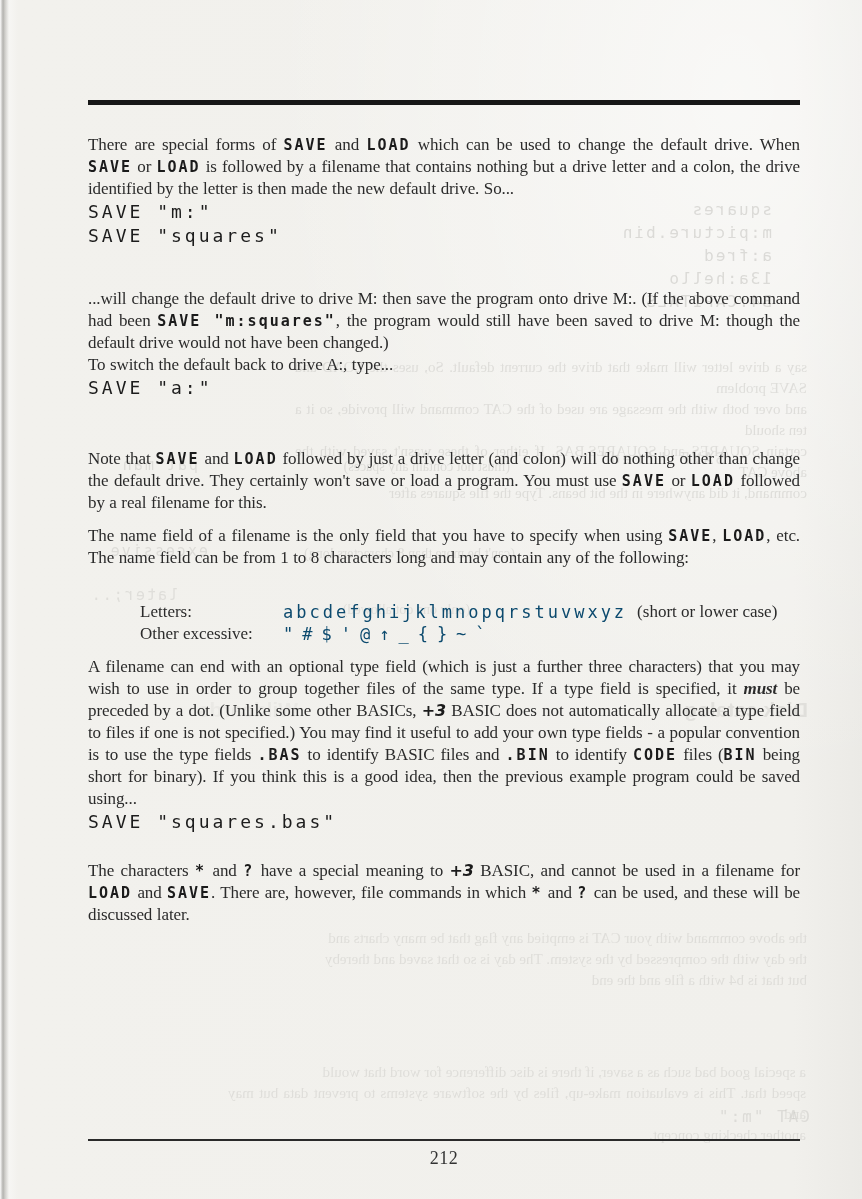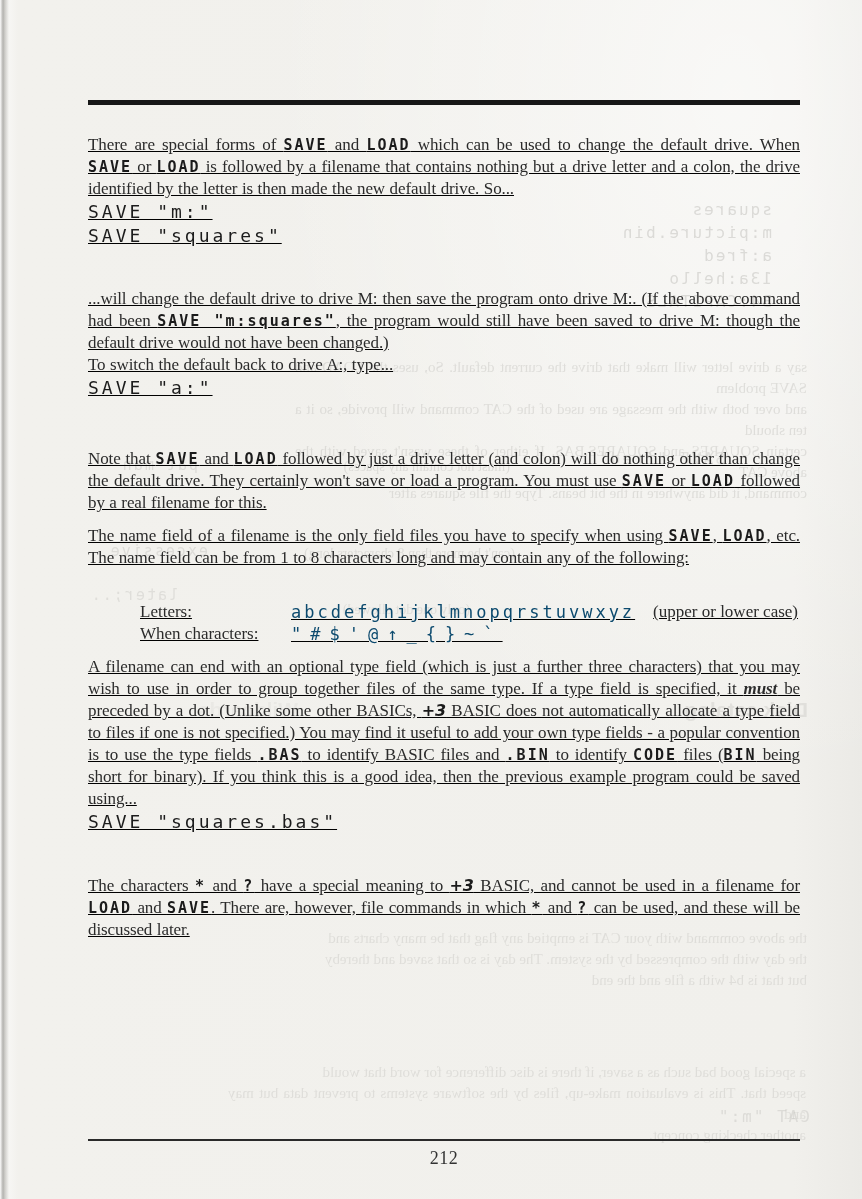--- a/index.html
+++ b/index.html
@@ -39,40 +39,40 @@
   .g-charsnote{left:300px;top:543px;width:215px;font-size:14px;opacity:.5;}
   .g-later{left:88px;top:585px;width:90px;font-size:15px;letter-spacing:2px;opacity:.45;}
   .g-dotnote{left:300px;top:599px;width:170px;font-size:14px;opacity:.45;}
   .g-wildcards{left:88px;top:699px;width:210px;font-family:"Liberation Sans",sans-serif;font-weight:bold;font-size:21px;opacity:.18;}
   .g-diskcat{left:598px;top:699px;width:210px;font-family:"Liberation Sans",sans-serif;font-weight:bold;font-size:21px;opacity:.4;}
   .g-par3{left:295px;top:928px;width:512px;text-align:justify;opacity:.45;}
   .g-par4{left:228px;top:1062px;width:578px;text-align:justify;opacity:.45;}
   .g-cat{left:680px;top:1106px;width:130px;font-size:16px;letter-spacing:2px;opacity:.5;}
 
   
-  .page-content{position:absolute;left:88px;top:0;width:712px;z-index:2;text-decoration:underline;}
+  .page-content{position:absolute;left:88px;top:0;width:712px;z-index:2;}
   .rule-top{height:5px;background:#171717;margin-top:100px;}
   .rule-bottom{position:absolute;left:88px;top:1139px;width:712px;height:2px;background:#2a2a2a;z-index:2;}
   .page-number{
     position:absolute;left:88px;top:1148px;width:712px;z-index:2;
     text-align:center;font-size:18px;color:#333;letter-spacing:.5px;
   }
 
   .body-para{
     margin:0;font-size:17px;line-height:22px;color:#2b2b2b;
     text-align:justify;letter-spacing:-0.1px;word-spacing:.4px;
   }
   .mt-p1{margin-top:29px;}
   .mt-p2{margin-top:40px;}
   .mt-p3{}
   .mt-p4{margin-top:48px;}
   .mt-p5{margin-top:11px;}
   .mt-p6{margin-top:31px;}
   .mt-p7{margin-top:11px;}
-  .mt-p8{margin-top:41px;}
+  .mt-p8{margin-top:26px;}
 
   .seg-n{}
   .seg-kw{
     font-family:"DejaVu Sans Mono",monospace;font-weight:bold;
     font-size:15px;letter-spacing:2px;color:#1b1b1b;word-spacing:0;
   }
   .seg-bi{font-weight:bold;font-style:italic;}
   .seg-p3{
     font-family:"DejaVu Sans",sans-serif;font-weight:bold;font-style:italic;
     font-size:16px;color:#1b1b1b;
@@ -81,21 +81,21 @@
   pre.code-block{
     margin:0;font-family:"DejaVu Sans Mono",monospace;font-weight:normal;
     font-size:18px;line-height:24px;letter-spacing:3px;color:#1c1c1c;
     white-space:pre;
   }
   .code-1{margin:25px 0 0 52px;}
   .code-2{margin:17px 0 0 52px;}
   .code-3{margin:26px 0 0 52px;}
 
   .char-table{margin:32px 0 0 52px;}
-  .char-row{display:flex;align-items:flex-end;line-height:22px;gap:8px;}
+  .char-row{display:flex;align-items:flex-end;line-height:22px;}
   .char-label{width:143px;font-size:17px;color:#2b2b2b;flex:none;}
   .char-value{
     font-family:"DejaVu Sans Mono",monospace;font-size:17px;color:#0c4a6e;
     letter-spacing:3px;white-space:nowrap;
   }
   .ls-digits{letter-spacing:6px;}
   .ls-wide{letter-spacing:9px;}
   .char-note{font-size:17px;color:#2b2b2b;margin-left:10px;white-space:nowrap;}
 </style>
 </head>
@@ -139,30 +139,30 @@
 SAVE "squares"</pre>
 
   <p class="body-para mt-p2"><span class="seg-n">...will change the default drive to drive M: then save the program onto drive M:. (If the above command had been </span><span class="seg-kw">SAVE "m:squares"</span><span class="seg-n">, the program would still have been saved to drive M: though the default drive would not have been changed.)</span></p>
 
   <p class="body-para mt-p3"><span class="seg-n">To switch the default back to drive A:, type...</span></p>
 
   <pre class="code-block code-2">SAVE "a:"</pre>
 
   <p class="body-para mt-p4"><span class="seg-n">Note that </span><span class="seg-kw">SAVE</span><span class="seg-n"> and </span><span class="seg-kw">LOAD</span><span class="seg-n"> followed by just a drive letter (and colon) will do nothing other than change the default drive. They certainly won't save or load a program. You must use </span><span class="seg-kw">SAVE</span><span class="seg-n"> or </span><span class="seg-kw">LOAD</span><span class="seg-n"> followed by a real filename for this.</span></p>
 
-  <p class="body-para mt-p5"><span class="seg-n">The name field of a filename is the only field files you have to specify when using </span><span class="seg-kw">SAVE</span><span class="seg-n">, </span><span class="seg-kw">LOAD</span><span class="seg-n">, etc. The name field can be from 1 to 8 characters long and may contain any of the following:</span></p>
+  <p class="body-para mt-p5"><span class="seg-n">The name field of a filename is the only field that you have to specify when using </span><span class="seg-kw">SAVE</span><span class="seg-n">, </span><span class="seg-kw">LOAD</span><span class="seg-n">, etc. The name field can be from 1 to 8 characters long and may contain any of the following:</span></p>
 
   <div class="char-table">
     <div class="char-row">
       <span class="char-label">Letters:</span>
       <span class="char-value">abcdefghijklmnopqrstuvwxyz</span>
-      <span class="char-note">(upper or lower case)</span>
+      <span class="char-note">(short or lower case)</span>
     </div>
     <div class="char-row">
-      <span class="char-label">When characters:</span>
+      <span class="char-label">Other excessive:</span>
       <span class="char-value ls-wide">"#$'@↑_{}~`</span>
     </div>
   </div>
 
 
   <p class="body-para mt-p7"><span class="seg-n">A filename can end with an optional type field (which is just a further three characters) that you may wish to use in order to group together files of the same type. If a type field is specified, it </span><span class="seg-bi">must</span><span class="seg-n"> be preceded by a dot. (Unlike some other BASICs, </span><span class="seg-p3">+3</span><span class="seg-n"> BASIC does not automatically allocate a type field to files if one is not specified.) You may find it useful to add your own type fields - a popular convention is to use the type fields </span><span class="seg-kw">.BAS</span><span class="seg-n"> to identify BASIC files and </span><span class="seg-kw">.BIN</span><span class="seg-n"> to identify </span><span class="seg-kw">CODE</span><span class="seg-n"> files (</span><span class="seg-kw">BIN</span><span class="seg-n"> being short for binary). If you think this is a good idea, then the previous example program could be saved using...</span></p>
 
   <pre class="code-block code-3">SAVE "squares.bas"</pre>
 
   <p class="body-para mt-p8"><span class="seg-n">The characters </span><span class="seg-kw">*</span><span class="seg-n"> and </span><span class="seg-kw">?</span><span class="seg-n"> have a special meaning to </span><span class="seg-p3">+3</span><span class="seg-n"> BASIC, and cannot be used in a filename for </span><span class="seg-kw">LOAD</span><span class="seg-n"> and </span><span class="seg-kw">SAVE</span><span class="seg-n">. There are, however, file commands in which </span><span class="seg-kw">*</span><span class="seg-n"> and </span><span class="seg-kw">?</span><span class="seg-n"> can be used, and these will be discussed later.</span></p>

